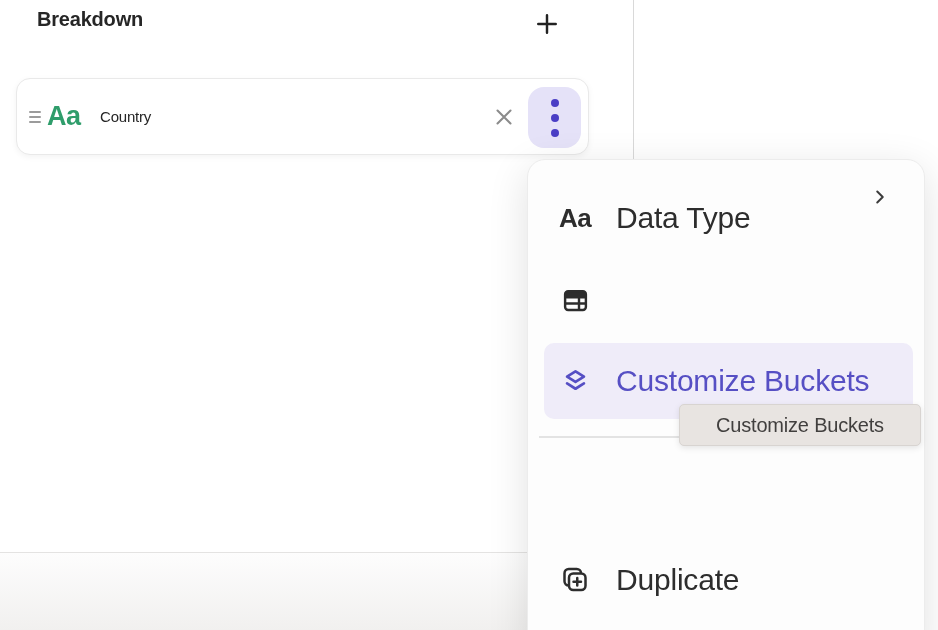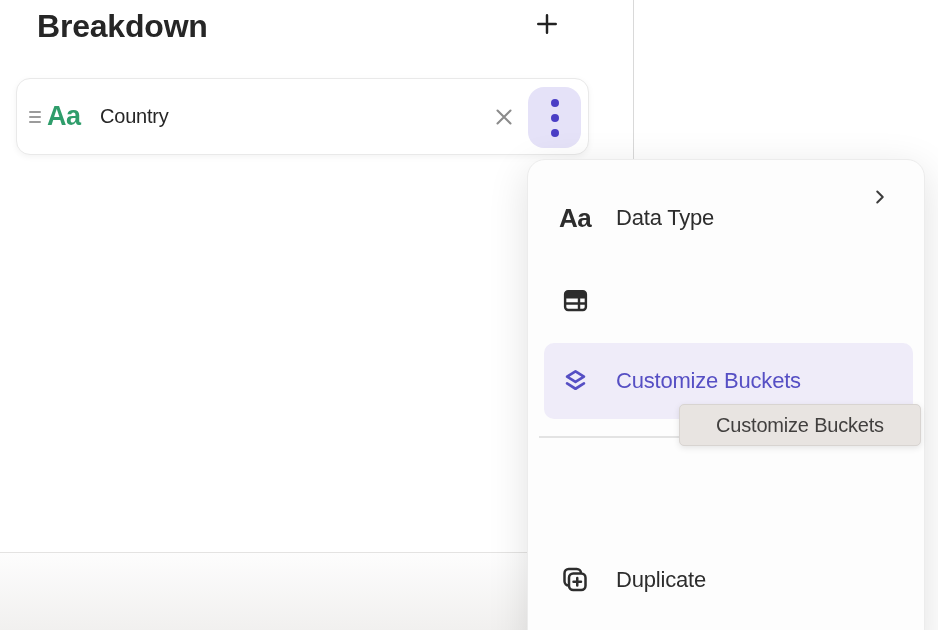--- a/index.html
+++ b/index.html
@@ -8,21 +8,21 @@
     background:#ffffff;
     font-family:"Liberation Sans", sans-serif;
     color:#282828;
     -webkit-font-smoothing:antialiased;
   }
   .abs{position:absolute;}
 
   
   .panel-title{
     left:37px;top:8px;
-    font-size:32px;font-weight:700;color:#262626;letter-spacing:-0.2px;
+    font-size:20px;font-weight:700;color:#262626;letter-spacing:-0.2px;
   }
   .add-btn{
     left:529px;top:6px;width:36px;height:36px;
     display:flex;align-items:center;justify-content:center;
     background:transparent;border:none;cursor:pointer;border-radius:6px;
   }
 
   
   .v-divider{left:633px;top:0;width:1px;height:160px;background:#d9d9d9;}
 
@@ -38,21 +38,21 @@
     display:flex;flex-direction:column;justify-content:center;align-items:center;gap:3px;
     cursor:grab;
   }
   .drag-handle .bar{width:12px;height:2px;background:#9b9b9b;border-radius:1px;}
   .type-glyph{
     left:30px;top:0;height:75px;display:flex;align-items:center;
     font-size:27px;font-weight:700;color:#2f9d6b;letter-spacing:-0.5px;
   }
   .field-label{
     left:83px;top:0;height:75px;display:flex;align-items:center;
-    font-size:20px;font-weight:500;color:#262626;letter-spacing:-0.2px;
+    font-size:15px;font-weight:500;color:#262626;letter-spacing:-0.2px;
   }
   .remove-btn{
     left:468px;top:19px;width:38px;height:38px;
     display:flex;align-items:center;justify-content:center;
     background:transparent;border:none;cursor:pointer;
   }
   .kebab-btn{
     left:511px;top:8px;width:53px;height:61px;
     background:#e5e2f8;border:none;border-radius:16px;cursor:pointer;
     display:flex;align-items:center;justify-content:center;
@@ -73,21 +73,21 @@
   .menu-item{
     position:absolute;left:16px;width:369px;height:76px;
     display:flex;align-items:center;border-radius:10px;cursor:pointer;
     padding:0;box-sizing:border-box;
   }
   .menu-item .mi-icon{
     width:30px;height:30px;margin-left:16px;flex:0 0 30px;
     display:flex;align-items:center;justify-content:center;
   }
   .menu-item .mi-label{
-    margin-left:26px;font-size:22px;color:#2d2d2d;letter-spacing:-0.2px;
+    margin-left:26px;font-size:30px;color:#2d2d2d;letter-spacing:-0.2px;
   }
   .menu-item .aa-glyph{
     font-size:26px;font-weight:700;color:#2d2d2d;letter-spacing:-0.5px;line-height:1;
   }
   .mi-0{top:20px;}
   .mi-1{top:102px;}
   .mi-2{top:183px;background:#efecf9;}
   .mi-2 .mi-label{color:#564fc4;font-weight:500;}
   .mi-3{top:300px;}
   .mi-4{top:382px;}

